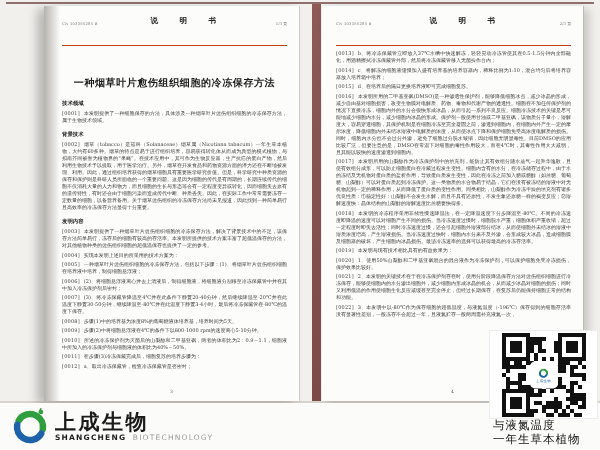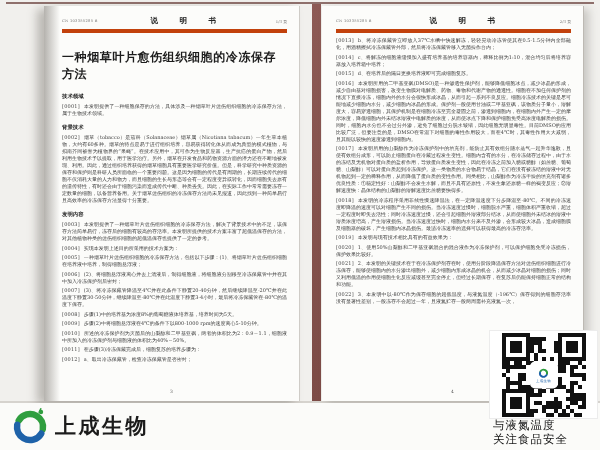--- a/index.html
+++ b/index.html
@@ -20,28 +20,28 @@
   }
   .page.left{left:44px;width:256px;padding:10px 12px 0 18px;
     border-right:1px solid #cfccc7;
     box-shadow:-7px 3px 9px rgba(100,95,88,.38);}
   .page.left::before{content:"";position:absolute;left:0;top:0;bottom:0;width:16px;
     background:linear-gradient(to right,rgba(110,105,98,.5),rgba(110,105,98,0));pointer-events:none;}
   .page.right{left:322px;width:262px;padding:10px 12px 0 14px;
     border-right:1px solid #bdb9b3;
     box-shadow:5px 3px 8px rgba(110,105,98,.3);}
 
-  .pg-header{display:flex;justify-content:space-between;align-items:center;
-    border-bottom:4px solid #c2410c;padding-bottom:3px;}
+  .pg-header{display:flex;justify-content:space-between;align-items:flex-end;
+    border-bottom:1px solid #c2410c;padding-bottom:19px;}
   .pg-header .pno{font-size:3.6px;color:#6b6b6b;letter-spacing:.3px;}
   .pg-header .dtitle{font-size:7.5px;font-weight:bold;letter-spacing:7px;color:#222;}
   .pg-header .pind{font-size:3.8px;color:#6b6b6b;}
 
-  .doc-title{font-size:12px;font-weight:bold;color:#1d1d1d;
-    margin:16px 0 10px 0;letter-spacing:.6px;}
+  .doc-title{text-align:center;font-size:10px;font-weight:bold;color:#1d1d1d;
+    margin:30px 0 10px 0;letter-spacing:.6px;}
   .sec-heading{font-size:5.4px;font-weight:bold;color:#1f1f1f;margin:7px 0 3px 0;}
   .para{font-size:5px;line-height:7px;margin:0 0 2.5px 0;text-align:justify;
     word-break:break-all;color:#404040;}
   .para .ptag{letter-spacing:.2px;margin-right:4px;color:#454545;}
   .pg-footer{position:absolute;bottom:7px;left:0;right:0;text-align:center;
     font-size:4.5px;color:#555;}
 
   
   .footer-bar{position:absolute;left:0;top:403px;width:600px;height:47px;background:#fbfbf9;}
   .brand{position:absolute;left:10px;top:406px;display:flex;align-items:center;}
@@ -122,20 +122,24 @@
 
 <div class="brand">
   <svg width="40" height="40" viewBox="0 0 40 40">
     <circle cx="20" cy="21" r="13" fill="none" stroke="#2f9e3f" stroke-width="6.5" stroke-dasharray="36 46" stroke-linecap="round" transform="rotate(-150 20 21)"></circle>
     <circle cx="20" cy="21" r="13" fill="none" stroke="#1e62a9" stroke-width="6.5" stroke-dasharray="36 46" stroke-linecap="round" transform="rotate(30 20 21)"></circle>
     <circle cx="31" cy="6" r="2.2" fill="#2f9e3f"></circle>
     <rect x="29.4" y="2" width="1.6" height="5" fill="#2f9e3f" transform="rotate(25 30 4)"></rect>
   </svg>
   <div class="brand-text">
     <div class="brand-cn">上成生物</div>
+    <div class="brand-en">
+      <span class="b">SHANGCHENG</span>
+      <span class="l">BIOTECHNOLOGY</span>
+    </div>
   </div>
 </div>
 
 <div class="qr-box">
   <svg id="qr-svg" width="84" height="84" viewBox="0 0 84 84">
       <rect x="0" y="0" width="4" height="4" fill="#111111"></rect>
       <rect x="4" y="0" width="4" height="4" fill="#111111"></rect>
       <rect x="8" y="0" width="4" height="4" fill="#111111"></rect>
       <rect x="12" y="0" width="4" height="4" fill="#111111"></rect>
       <rect x="16" y="0" width="4" height="4" fill="#111111"></rect>
@@ -370,14 +374,14 @@
   <div class="qr-center">
     <svg width="11" height="11" viewBox="0 0 40 40">
       <circle cx="20" cy="21" r="13" fill="none" stroke="#2f9e3f" stroke-width="7" stroke-dasharray="36 46" stroke-linecap="round" transform="rotate(-150 20 21)"></circle>
       <circle cx="20" cy="21" r="13" fill="none" stroke="#1e62a9" stroke-width="7" stroke-dasharray="36 46" stroke-linecap="round" transform="rotate(30 20 21)"></circle>
     </svg>
     <div class="lbl">上成生物</div>
   </div>
 </div>
 <div class="qr-caption">
   <div>与液氮温度</div>
-  <div>关注食品安全</div>
+  <div>一年生草本植物</div>
 </div>
 
 </body></html>

